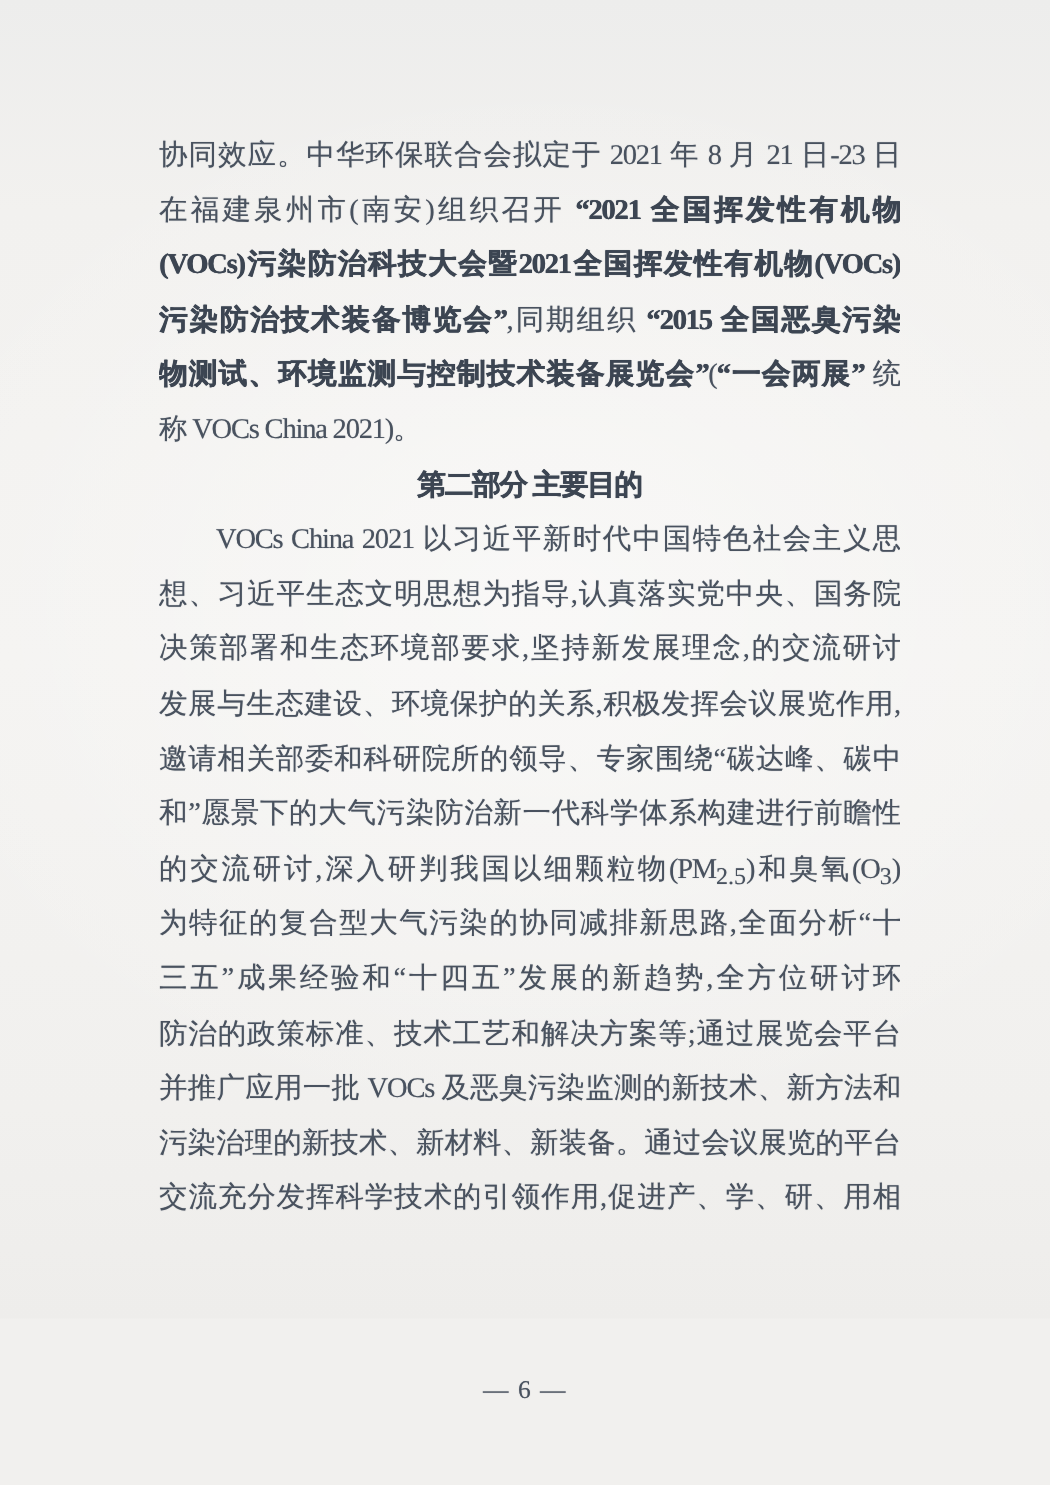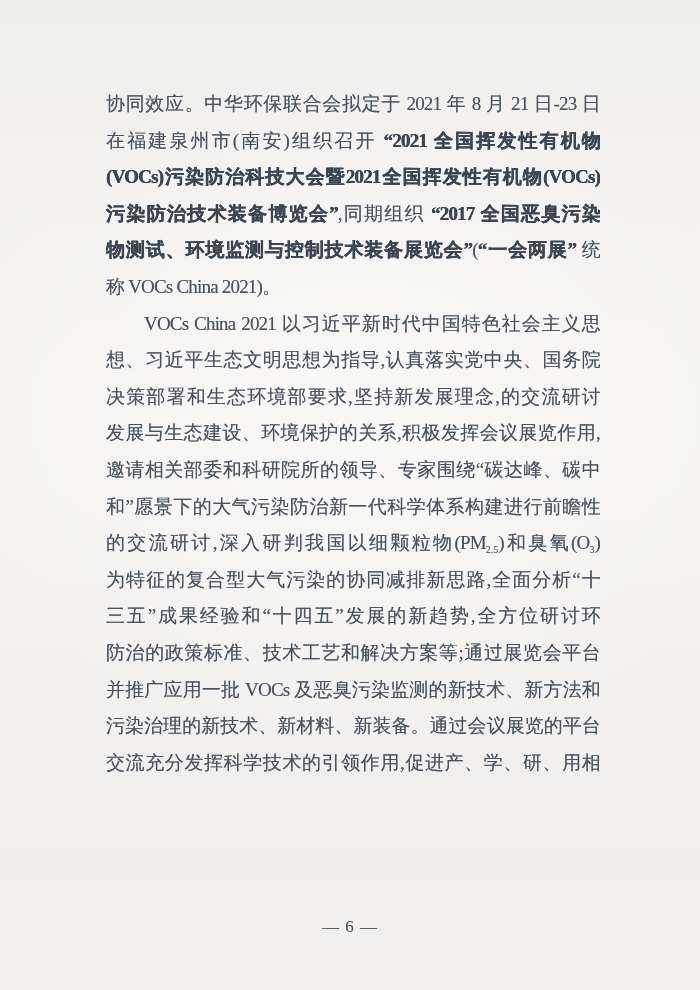--- a/index.html
+++ b/index.html
@@ -45,21 +45,21 @@
     font-weight: 700;
     color: var(--ink-bold, #3c4552);
     text-shadow: 0.3px 0 0 currentColor, 0 0 0.6px rgba(60,69,82,0.5);
   }
   .bold {
     font-weight: 700;
     color: var(--ink-bold, #3c4552);
     text-shadow: 0.35px 0 0 currentColor, 0 0 0.6px rgba(60,69,82,0.5);
   }
   sub {
-    font-size: 10px;
+    font-size: 16px;
     letter-spacing: 0;
     vertical-align: -4px;
     line-height: 0;
   }
   .page-number {
     position: absolute;
     top: 912px;
     left: 0;
     width: 700px;
     height: 30px;
@@ -72,23 +72,24 @@
   }
 </style>
 </head>
 <body>
 
 <div class="page">
   <div class="text-block">
       <div class="line"><span>协同效应。中华环保联合会拟定于 2021 年 8 月 21 日-23 日</span></div>
       <div class="line"><span>在福建泉州市(南安)组织召开 </span><span class="bold">“2021 全国挥发性有机物</span></div>
       <div class="line"><span class="bold">(VOCs)污染防治科技大会暨2021全国挥发性有机物(VOCs)</span></div>
-      <div class="line"><span class="bold">污染防治技术装备博览会”</span><span>,同期组织 </span><span class="bold">“2017 全国恶臭污染</span></div>
+      <div class="line"><span class="bold">污染防治技术装备博览会”</span><span>,同期组织 </span><span class="bold">“2015 全国恶臭污染</span></div>
       <div class="line"><span class="bold">物测试、环境监测与控制技术装备展览会”</span><span>(</span><span class="bold">“一会两展”</span><span> 统</span></div>
       <div class="line no-justify"><span>称 VOCs China 2021)。</span></div>
+      <div class="line heading">第二部分 主要目的</div>
       <div class="line indent"><span>VOCs China 2021 以习近平新时代中国特色社会主义思</span></div>
       <div class="line"><span>想、习近平生态文明思想为指导,认真落实党中央、国务院</span></div>
       <div class="line"><span>决策部署和生态环境部要求,坚持新发展理念,的交流研讨</span></div>
       <div class="line"><span>发展与生态建设、环境保护的关系,积极发挥会议展览作用,</span></div>
       <div class="line"><span>邀请相关部委和科研院所的领导、专家围绕“碳达峰、碳中</span></div>
       <div class="line"><span>和”愿景下的大气污染防治新一代科学体系构建进行前瞻性</span></div>
       <div class="line"><span>的交流研讨,深入研判我国以细颗粒物(PM</span><sub>2.5</sub><span>)和臭氧(O</span><sub>3</sub><span>)</span></div>
       <div class="line"><span>为特征的复合型大气污染的协同减排新思路,全面分析“十</span></div>
       <div class="line"><span>三五”成果经验和“十四五”发展的新趋势,全方位研讨环</span></div>
       <div class="line"><span>防治的政策标准、技术工艺和解决方案等;通过展览会平台</span></div>

